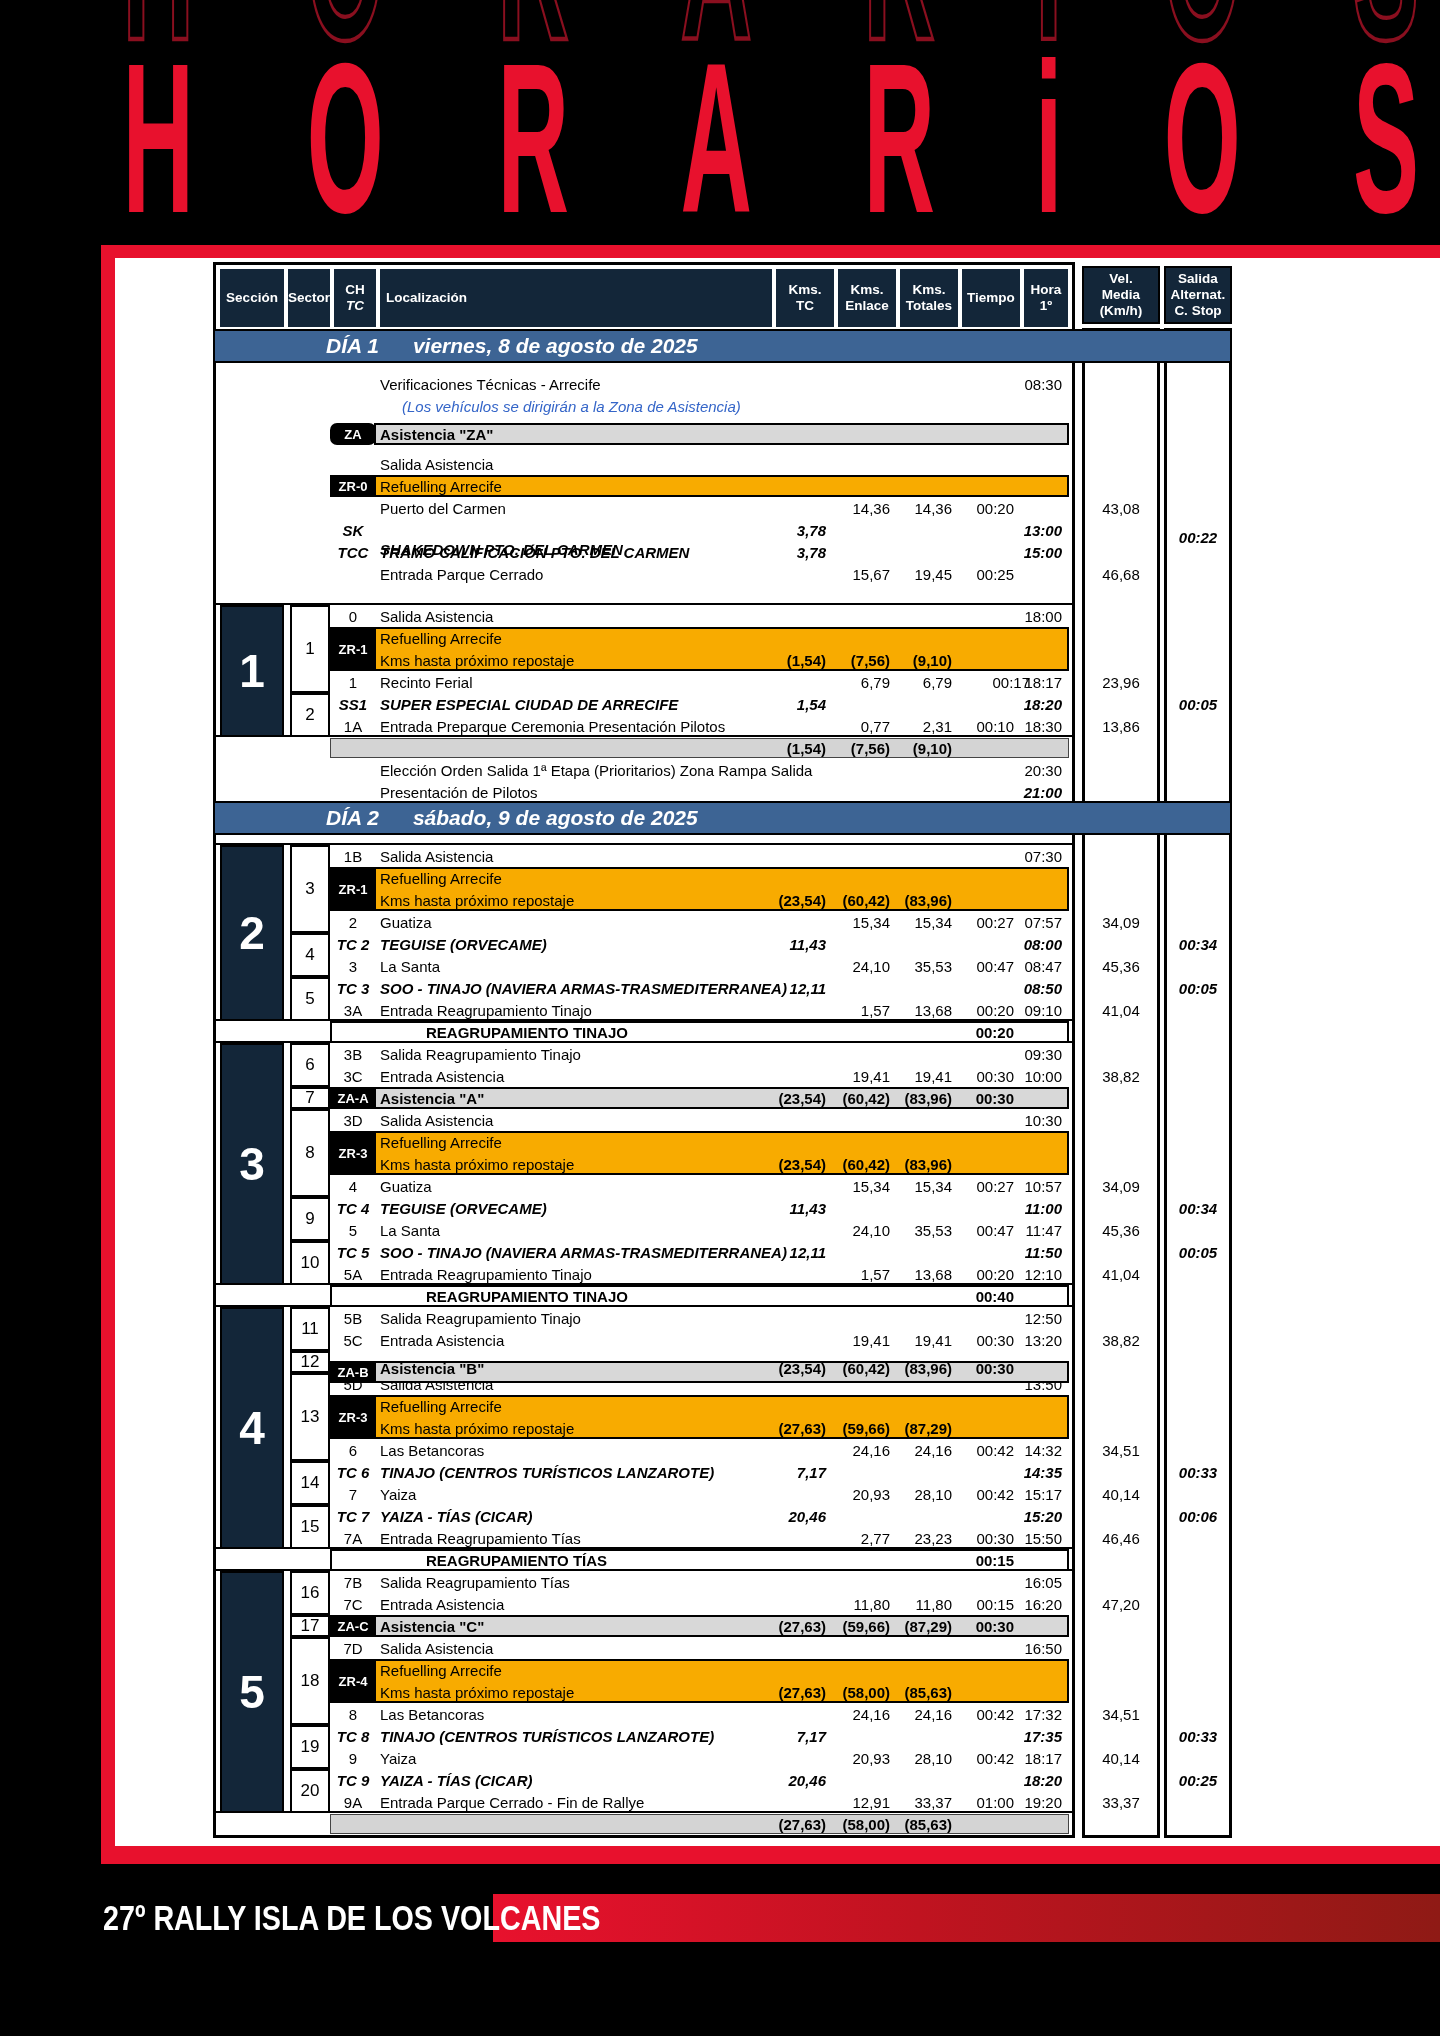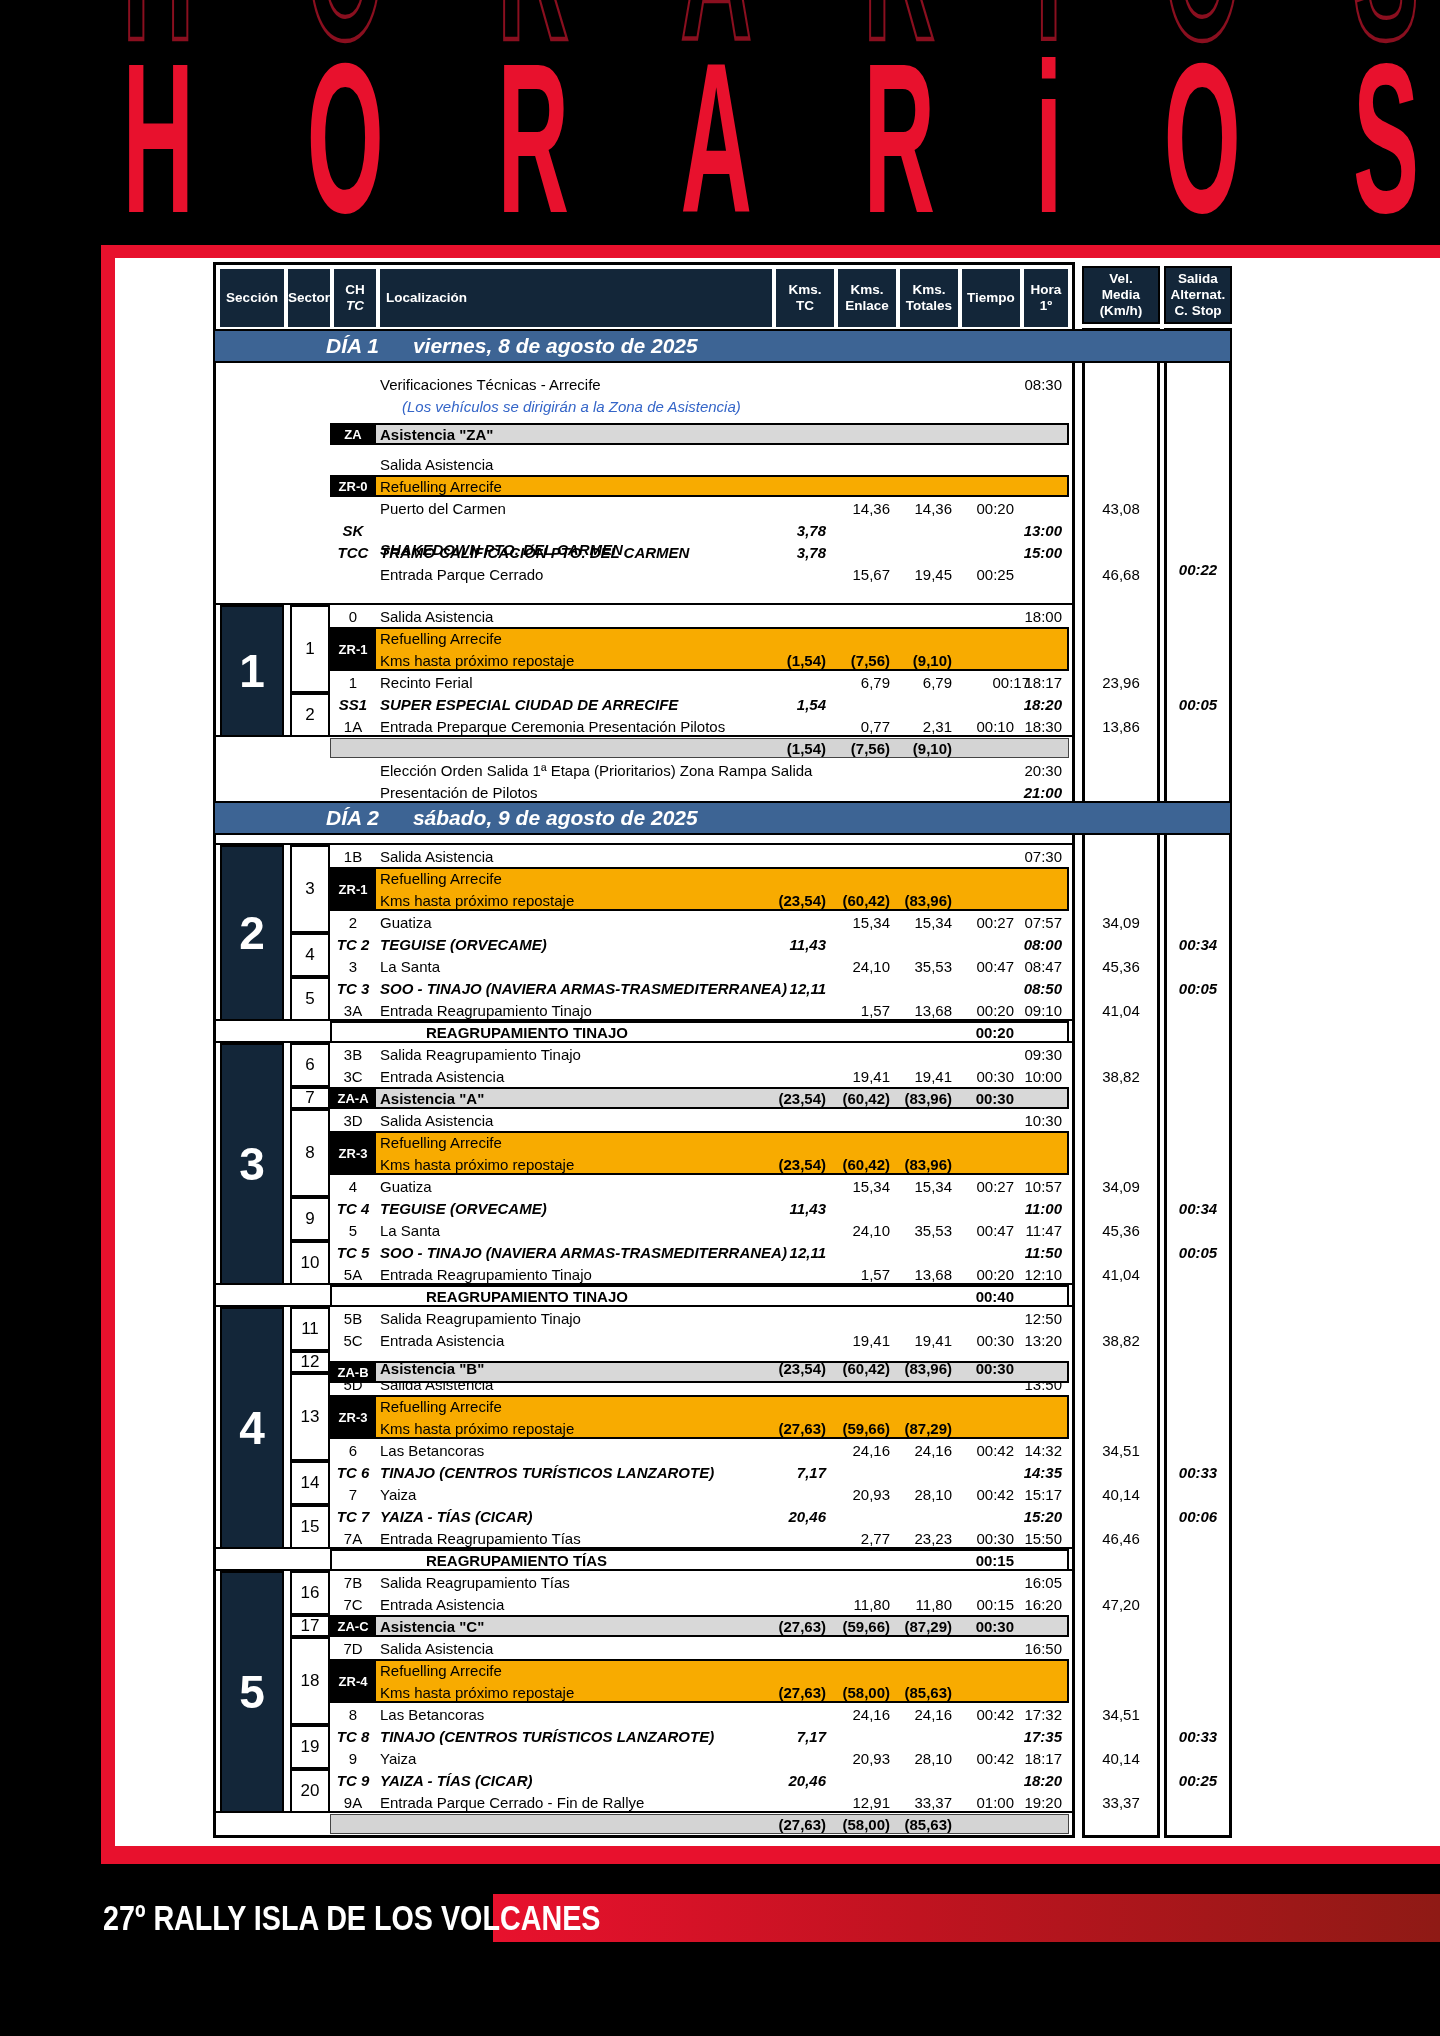--- a/index.html
+++ b/index.html
@@ -129,21 +129,21 @@
           <span>1º</span>
         </div>
         <div class="row plain" style="top: 108px; height: 22px;">
           <div class="cell " style="left: 160px; width: 380px; padding-left: 4px;">Verificaciones Técnicas - Arrecife</div>
           <div class="cell num" style="left: 776px; width: 72px; padding-right: 2px;">08:30</div>
         </div>
         <div class="row note" style="top: 130px; height: 22px;">
           <div class="cell note-text" style="left: 160px; width: 380px; padding-left: 26px;">(Los vehículos se dirigirán a la Zona de Asistencia)</div>
         </div>
         <div class="row za" style="top: 158px; height: 22px;">
-          <div class="blackbox" style="top: 0px; height: 22px;">ZA</div>
+          <div class="blackbox" style="top: 0px; height: 22px; border-radius: 7px;">ZA</div>
           <div class="colorbar bar-gray" style="top: 0px; height: 22px;"></div>
           <div class="cell " style="left: 160px; width: 380px; padding-left: 4px; font-weight: bold; z-index: 2;">Asistencia "ZA"</div>
         </div>
         <div class="row plain" style="top: 188px; height: 22px;">
           <div class="cell " style="left: 160px; width: 380px; padding-left: 4px;">Salida Asistencia</div>
         </div>
         <div class="row zr1" style="top: 210px; height: 22px;">
           <div class="blackbox" style="top: 0px; height: 22px;">ZR-0</div>
           <div class="colorbar bar-orange" style="top: 0px; height: 22px;"></div>
           <div class="cell " style="left: 160px; width: 380px; padding-left: 4px; z-index: 2;">Refuelling Arrecife</div>
@@ -545,21 +545,21 @@
       <div class="side-head" style="left: 951px; width: 68px;">
         <span>Salida</span>
         <span>Alternat.</span>
         <span>C. Stop</span>
       </div>
       <div class="daybar" style="top: 67px;">
         <div>DÍA 1</div>
         <div class="date">viernes, 8 de agosto de 2025</div>
       </div>
       <div class="side-val" style="left: 869px; width: 78px; top: 235px; height: 22px;">43,08</div>
-      <div class="side-val stopv" style="left: 951px; width: 68px; top: 296px; height: 22px;">00:22</div>
+      <div class="side-val stopv" style="left: 951px; width: 68px; top: 264px; height: 22px;">00:22</div>
       <div class="side-val" style="left: 869px; width: 78px; top: 301px; height: 22px;">46,68</div>
       <div class="side-val" style="left: 869px; width: 78px; top: 409px; height: 22px;">23,96</div>
       <div class="side-val stopv" style="left: 951px; width: 68px; top: 431px; height: 22px;">00:05</div>
       <div class="side-val" style="left: 869px; width: 78px; top: 453px; height: 22px;">13,86</div>
       <div class="daybar" style="top: 539px;">
         <div>DÍA 2</div>
         <div class="date">sábado, 9 de agosto de 2025</div>
       </div>
       <div class="side-val" style="left: 869px; width: 78px; top: 649px; height: 22px;">34,09</div>
       <div class="side-val stopv" style="left: 951px; width: 68px; top: 671px; height: 22px;">00:34</div>

